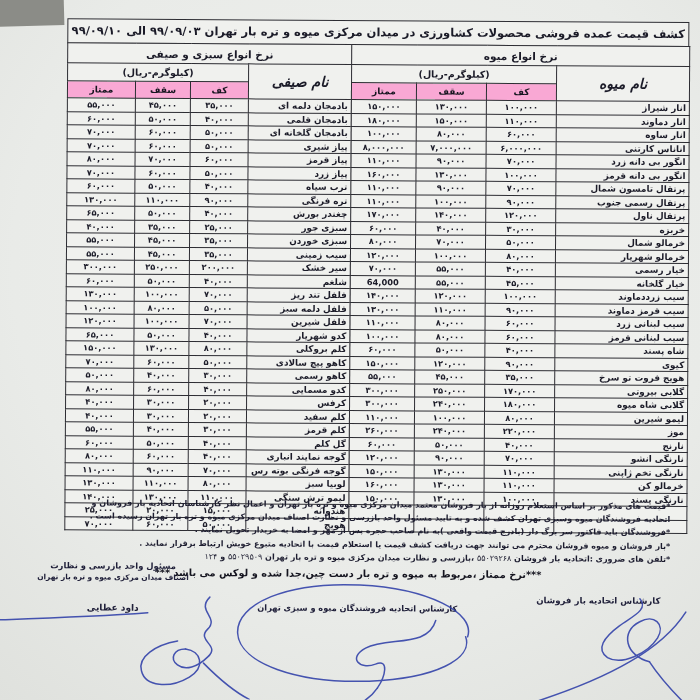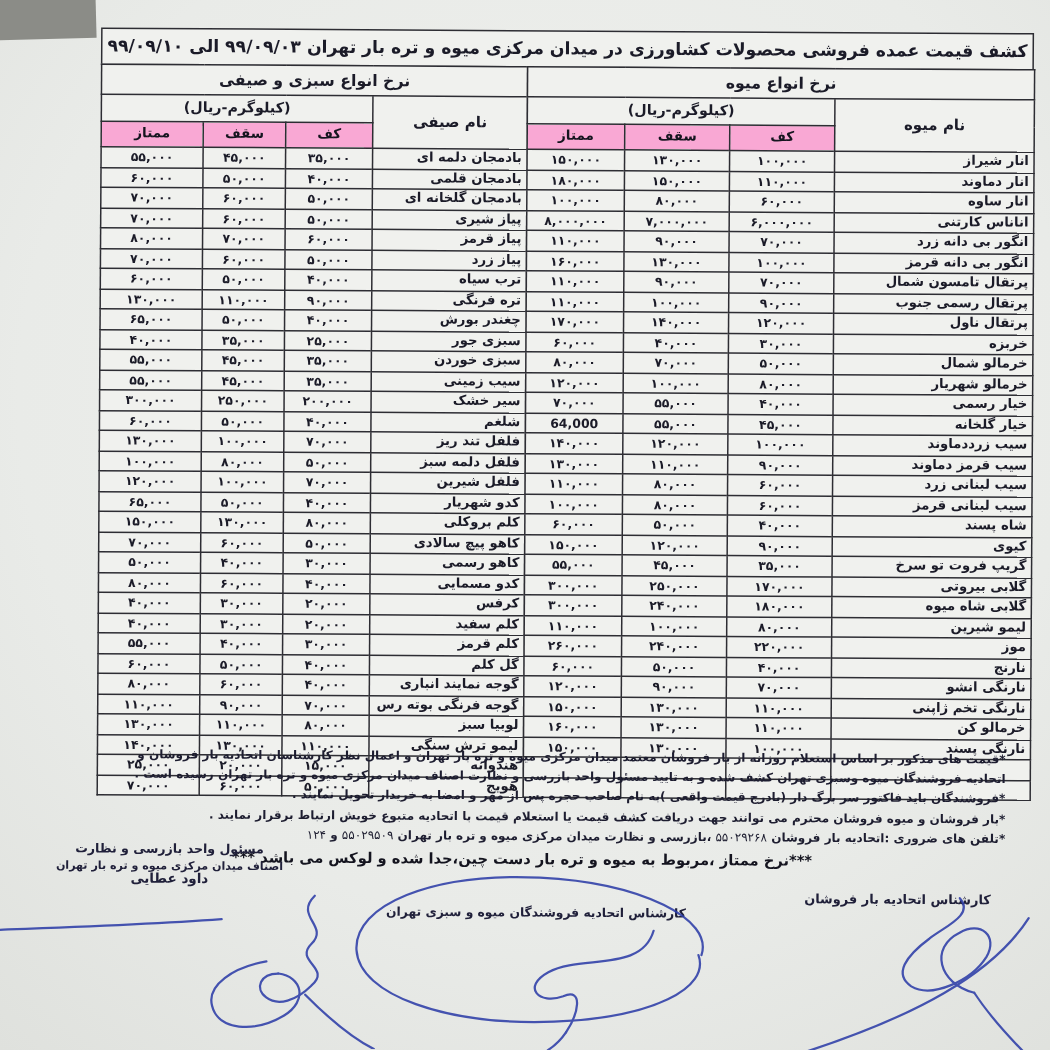--- a/index.html
+++ b/index.html
@@ -16,39 +16,39 @@
   .title-row{
     border:1.6px solid #2d2d33;height:23px;line-height:23px;text-align:center;
     font-weight:bold;font-size:11.5px;background:#f0f1ee;direction:rtl;white-space:nowrap;overflow:hidden;
   }
   .tables{display:flex;direction:ltr;margin-top:-1px;}
   table{border-collapse:collapse;table-layout:fixed;background:#f0f1ee;}
   table.fruit{margin-left:-1px;}
   th,td{border:1px solid #2d2d33;padding:0;overflow:hidden;white-space:nowrap;}
   .section-h{height:19px;font-size:10.5px;font-weight:bold;text-align:center;}
   .unit-h{height:17px;font-size:9.5px;font-weight:bold;text-align:center;}
-  .name-h{font-size:10px;font-weight:bold;text-align:center;}
+  .name-h{font-size:14px;font-weight:bold;text-align:center;font-style:italic;}
   .col-h{height:16px;font-size:9px;font-weight:bold;text-align:center;background:#f9a8d4;color:#15151f;}
   td.name{font-size:8.8px;font-weight:bold;text-align:right;padding-right:3px;height:12.5px;line-height:12px;}
   td.num{font-size:8.3px;font-weight:600;text-align:center;height:12.5px;line-height:12px;}
 
   
   .notes{position:absolute;left:28px;top:498px;width:644px;direction:rtl;text-align:right;
          font-size:8px;font-weight:bold;color:#1d1d30;line-height:13.2px;}
   .notes .b{font-weight:normal;letter-spacing:.4px;}
   .premium-note{text-align:center;font-size:9.8px;font-weight:bold;margin-top:3px;color:#14141f;}
 
   
   .sig-label{position:absolute;font-weight:bold;color:#20203a;direction:rtl;text-align:center;white-space:nowrap;}
   .sig-right-label{left:518px;top:594px;width:165px;font-size:8.6px;}
   .sig-mid-label{left:252px;top:603px;width:215px;font-size:8.2px;}
   .sig-left-block{left:36px;top:562px;width:158px;}
   .sig-left-block .l1{font-size:8.4px;}
   .sig-left-block .l2{font-size:7.4px;margin-top:2px;}
-  .sig-left-block .nm{font-size:9px;margin-top:0;}
+  .sig-left-block .nm{font-size:9px;margin-top:21px;}
   .ink{position:absolute;left:0;top:0;width:700px;height:700px;pointer-events:none;}
 </style>
 </head>
 <body>
 
 <div class="scan-corner"></div>
 
 <div class="content">
 
   <div class="sheet">
@@ -414,21 +414,21 @@
               <td class="num">۵۰,۰۰۰</td>
               <td class="num">۶۰,۰۰۰</td>
             </tr>
             <tr>
               <td class="name">کیوی</td>
               <td class="num">۹۰,۰۰۰</td>
               <td class="num">۱۲۰,۰۰۰</td>
               <td class="num">۱۵۰,۰۰۰</td>
             </tr>
             <tr>
-              <td class="name">گریپ فروت تو سرخ</td>
+              <td class="name">هویج فروت تو سرخ</td>
               <td class="num">۳۵,۰۰۰</td>
               <td class="num">۴۵,۰۰۰</td>
               <td class="num">۵۵,۰۰۰</td>
             </tr>
             <tr>
               <td class="name">گلابی بیروتی</td>
               <td class="num">۱۷۰,۰۰۰</td>
               <td class="num">۲۵۰,۰۰۰</td>
               <td class="num">۳۰۰,۰۰۰</td>
             </tr>

